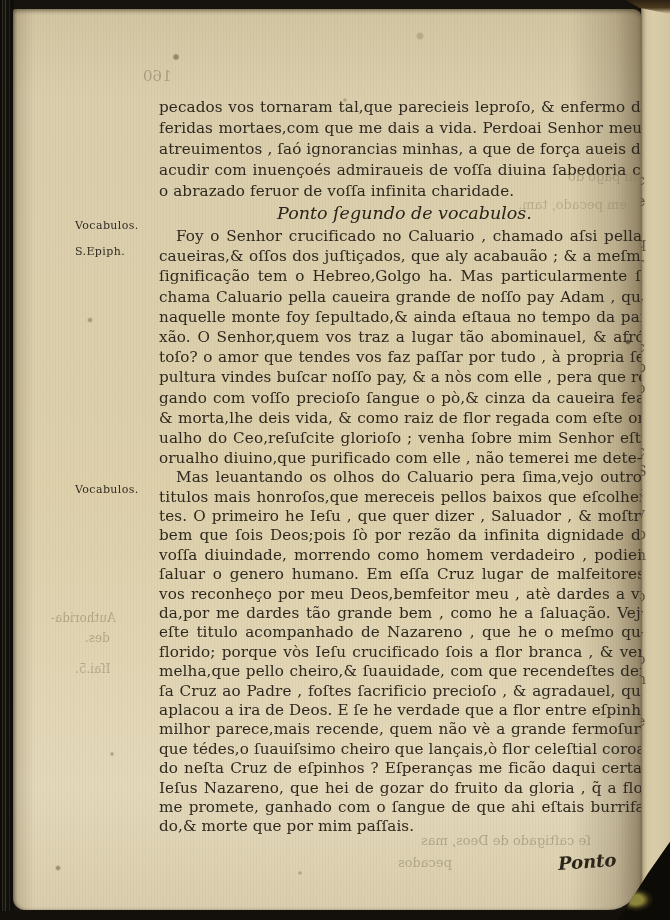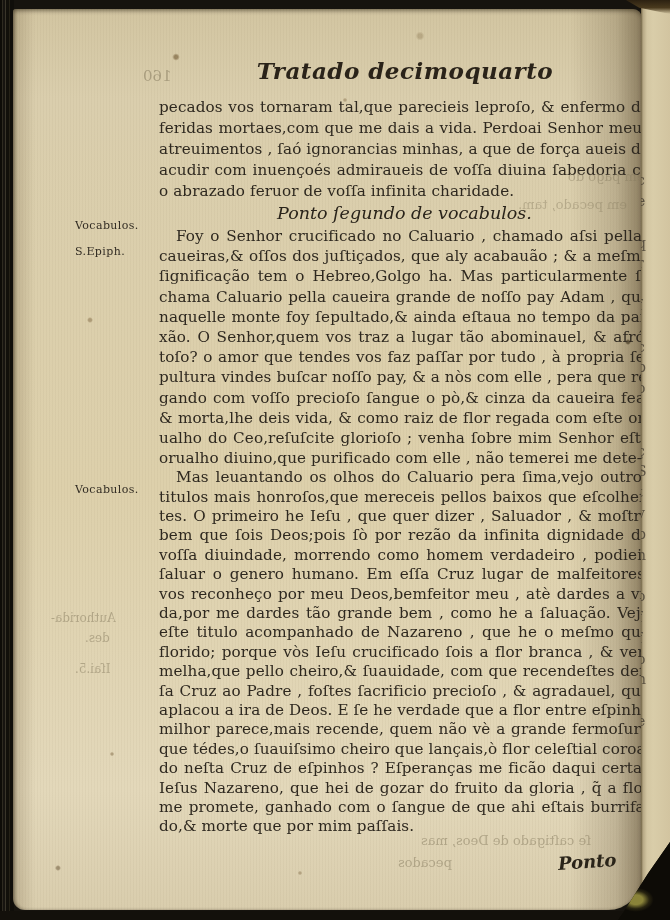--- a/index.html
+++ b/index.html
@@ -111,21 +111,20 @@
   .st-f { left:408px; top:824px; }
   .st-g { left:385px; top:846px; }
 </style>
 </head>
 <body>
 
 <div class="left-edge"></div>
 <div class="bottom-band"></div>
 
 <div class="main-page">
-  <div class="running-title">Tratado decimoquarto</div>
 
   <div class="text-col">
     <div class="para p1">
         <div class="bline">pecados vos tornaram tal,que parecieis leproſo, &amp; enfermo de</div>
         <div class="bline">feridas mortaes,com que me dais a vida. Perdoai Senhor meus</div>
         <div class="bline">atreuimentos , ſaó ignorancias minhas, a que de força aueis de</div>
         <div class="bline">acudir com inuençoés admiraueis de voſſa diuina ſabedoria có</div>
         <div class="bline">o abrazado feruor de voſſa infinita charidade.</div>
       </div>
     <div class="section-heading">Ponto ſegundo de vocabulos.</div>

